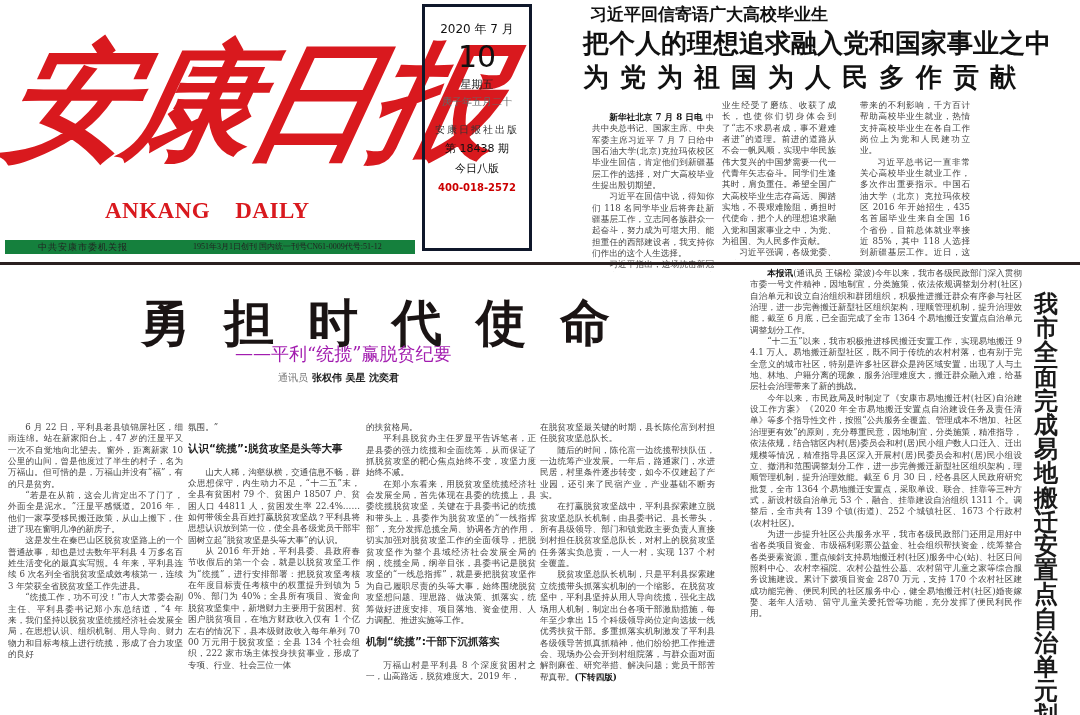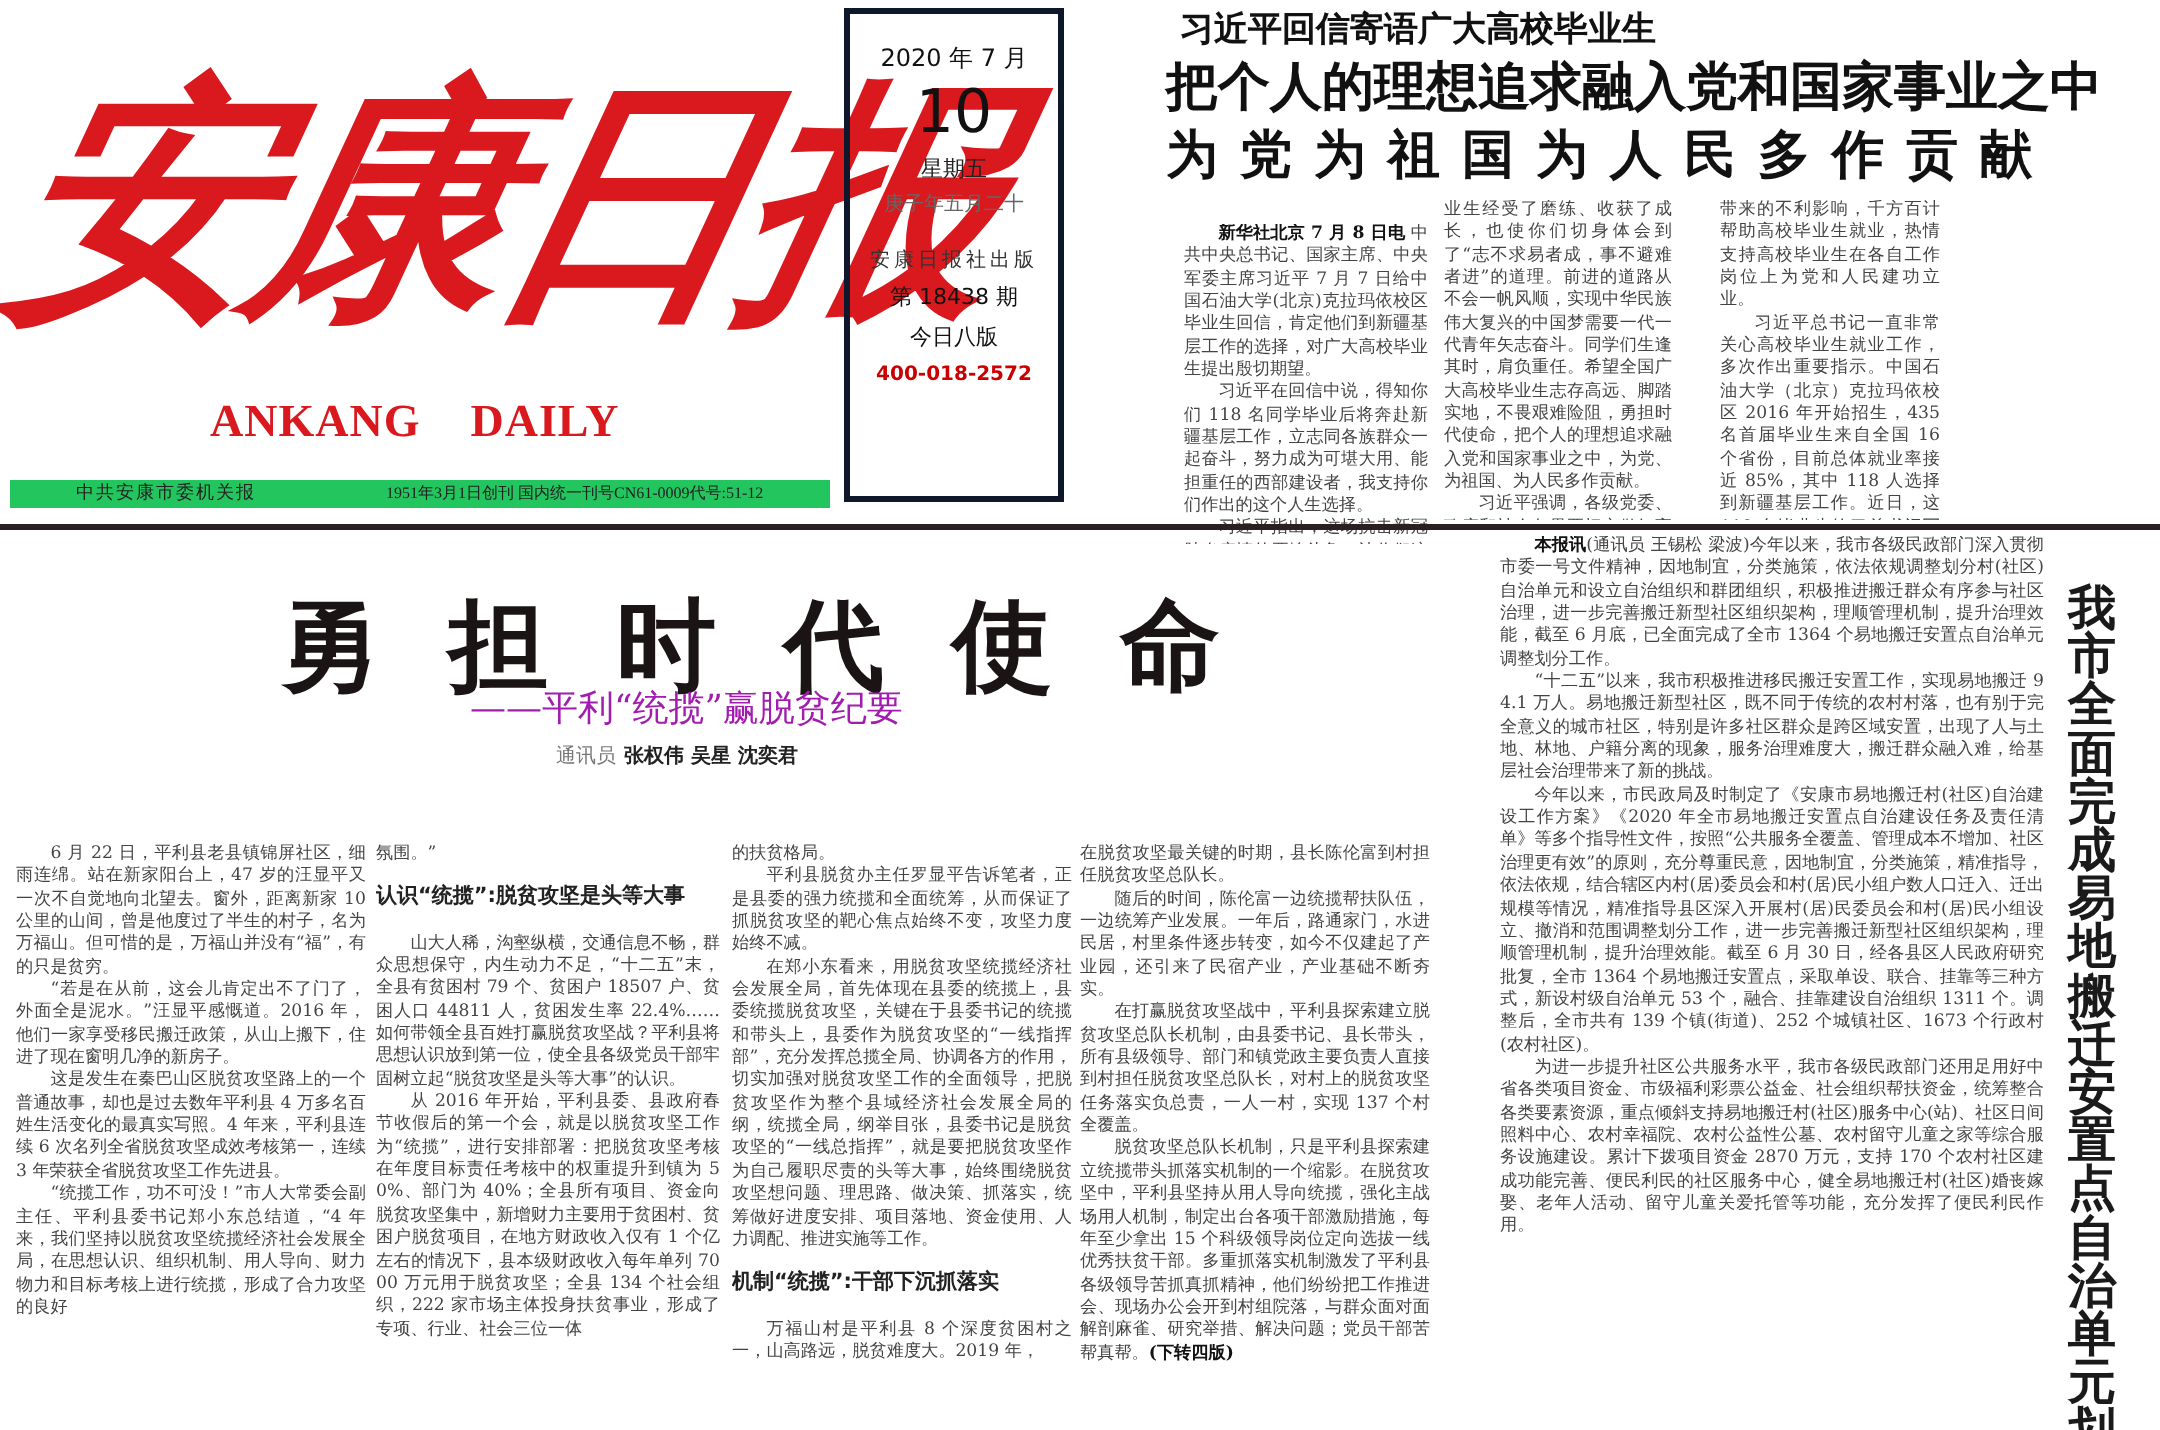--- a/index.html
+++ b/index.html
@@ -7,21 +7,21 @@
   body { position: relative; font-family: "DejaVu Serif", "Liberation Serif", serif; color: #333; }
 
   .masthead-logo { position: absolute; left: 8px; top: 6px; width: 400px; height: 190px; }
   .masthead-logo .calli { position: absolute; left: 0; top: 0; width: 400px; height: 190px;
     color: #d9191e; font-family: "DejaVu Serif", serif; font-size: 128px; font-style: italic;
     font-weight: bold; letter-spacing: -6px; line-height: 190px; white-space: nowrap;
     transform: skewX(-12deg); }
   .masthead-en { position: absolute; left: 105px; top: 198px; color: #d9191e;
     font-family: "Liberation Serif", serif; font-weight: bold; font-size: 23px; letter-spacing: 0.5px; white-space: pre; }
 
-  .pub-bar { position: absolute; left: 5px; top: 240px; width: 410px; height: 14px; background: #22c55e; }
+  .pub-bar { position: absolute; left: 5px; top: 240px; width: 410px; height: 14px; background: #15803d; }
   .pub-bar .l { position: absolute; left: 33px; top: 0px; font-family: "DejaVu Sans", sans-serif; font-size: 9px; line-height: 14px; color: #222; letter-spacing: 1px; }
   .pub-bar .r { position: absolute; left: 188px; top: 0px; font-family: "Liberation Serif", serif; font-size: 8px; line-height: 14px; color: #222; }
 
   .datebox { position: absolute; left: 422px; top: 4px; width: 110px; height: 247px; border: 3px solid #0f172a; text-align: center; }
   .datebox .ym { margin-top: 14px; font-family: "DejaVu Sans", sans-serif; font-size: 12px; color: #111; }
   .datebox .day { font-family: "DejaVu Sans", sans-serif; font-size: 30px; color: #111; line-height: 34px; margin-top: 2px; }
   .datebox .wk { font-family: "DejaVu Sans", sans-serif; font-size: 11px; color: #222; margin-top: 3px; }
   .datebox .lunar { font-size: 10px; color: #666; margin-top: 3px; }
   .datebox .pub { font-size: 10px; color: #333; margin-top: 14px; letter-spacing: 2px; }
   .datebox .issue { font-family: "DejaVu Sans", sans-serif; font-size: 11px; color: #111; margin-top: 4px; }

